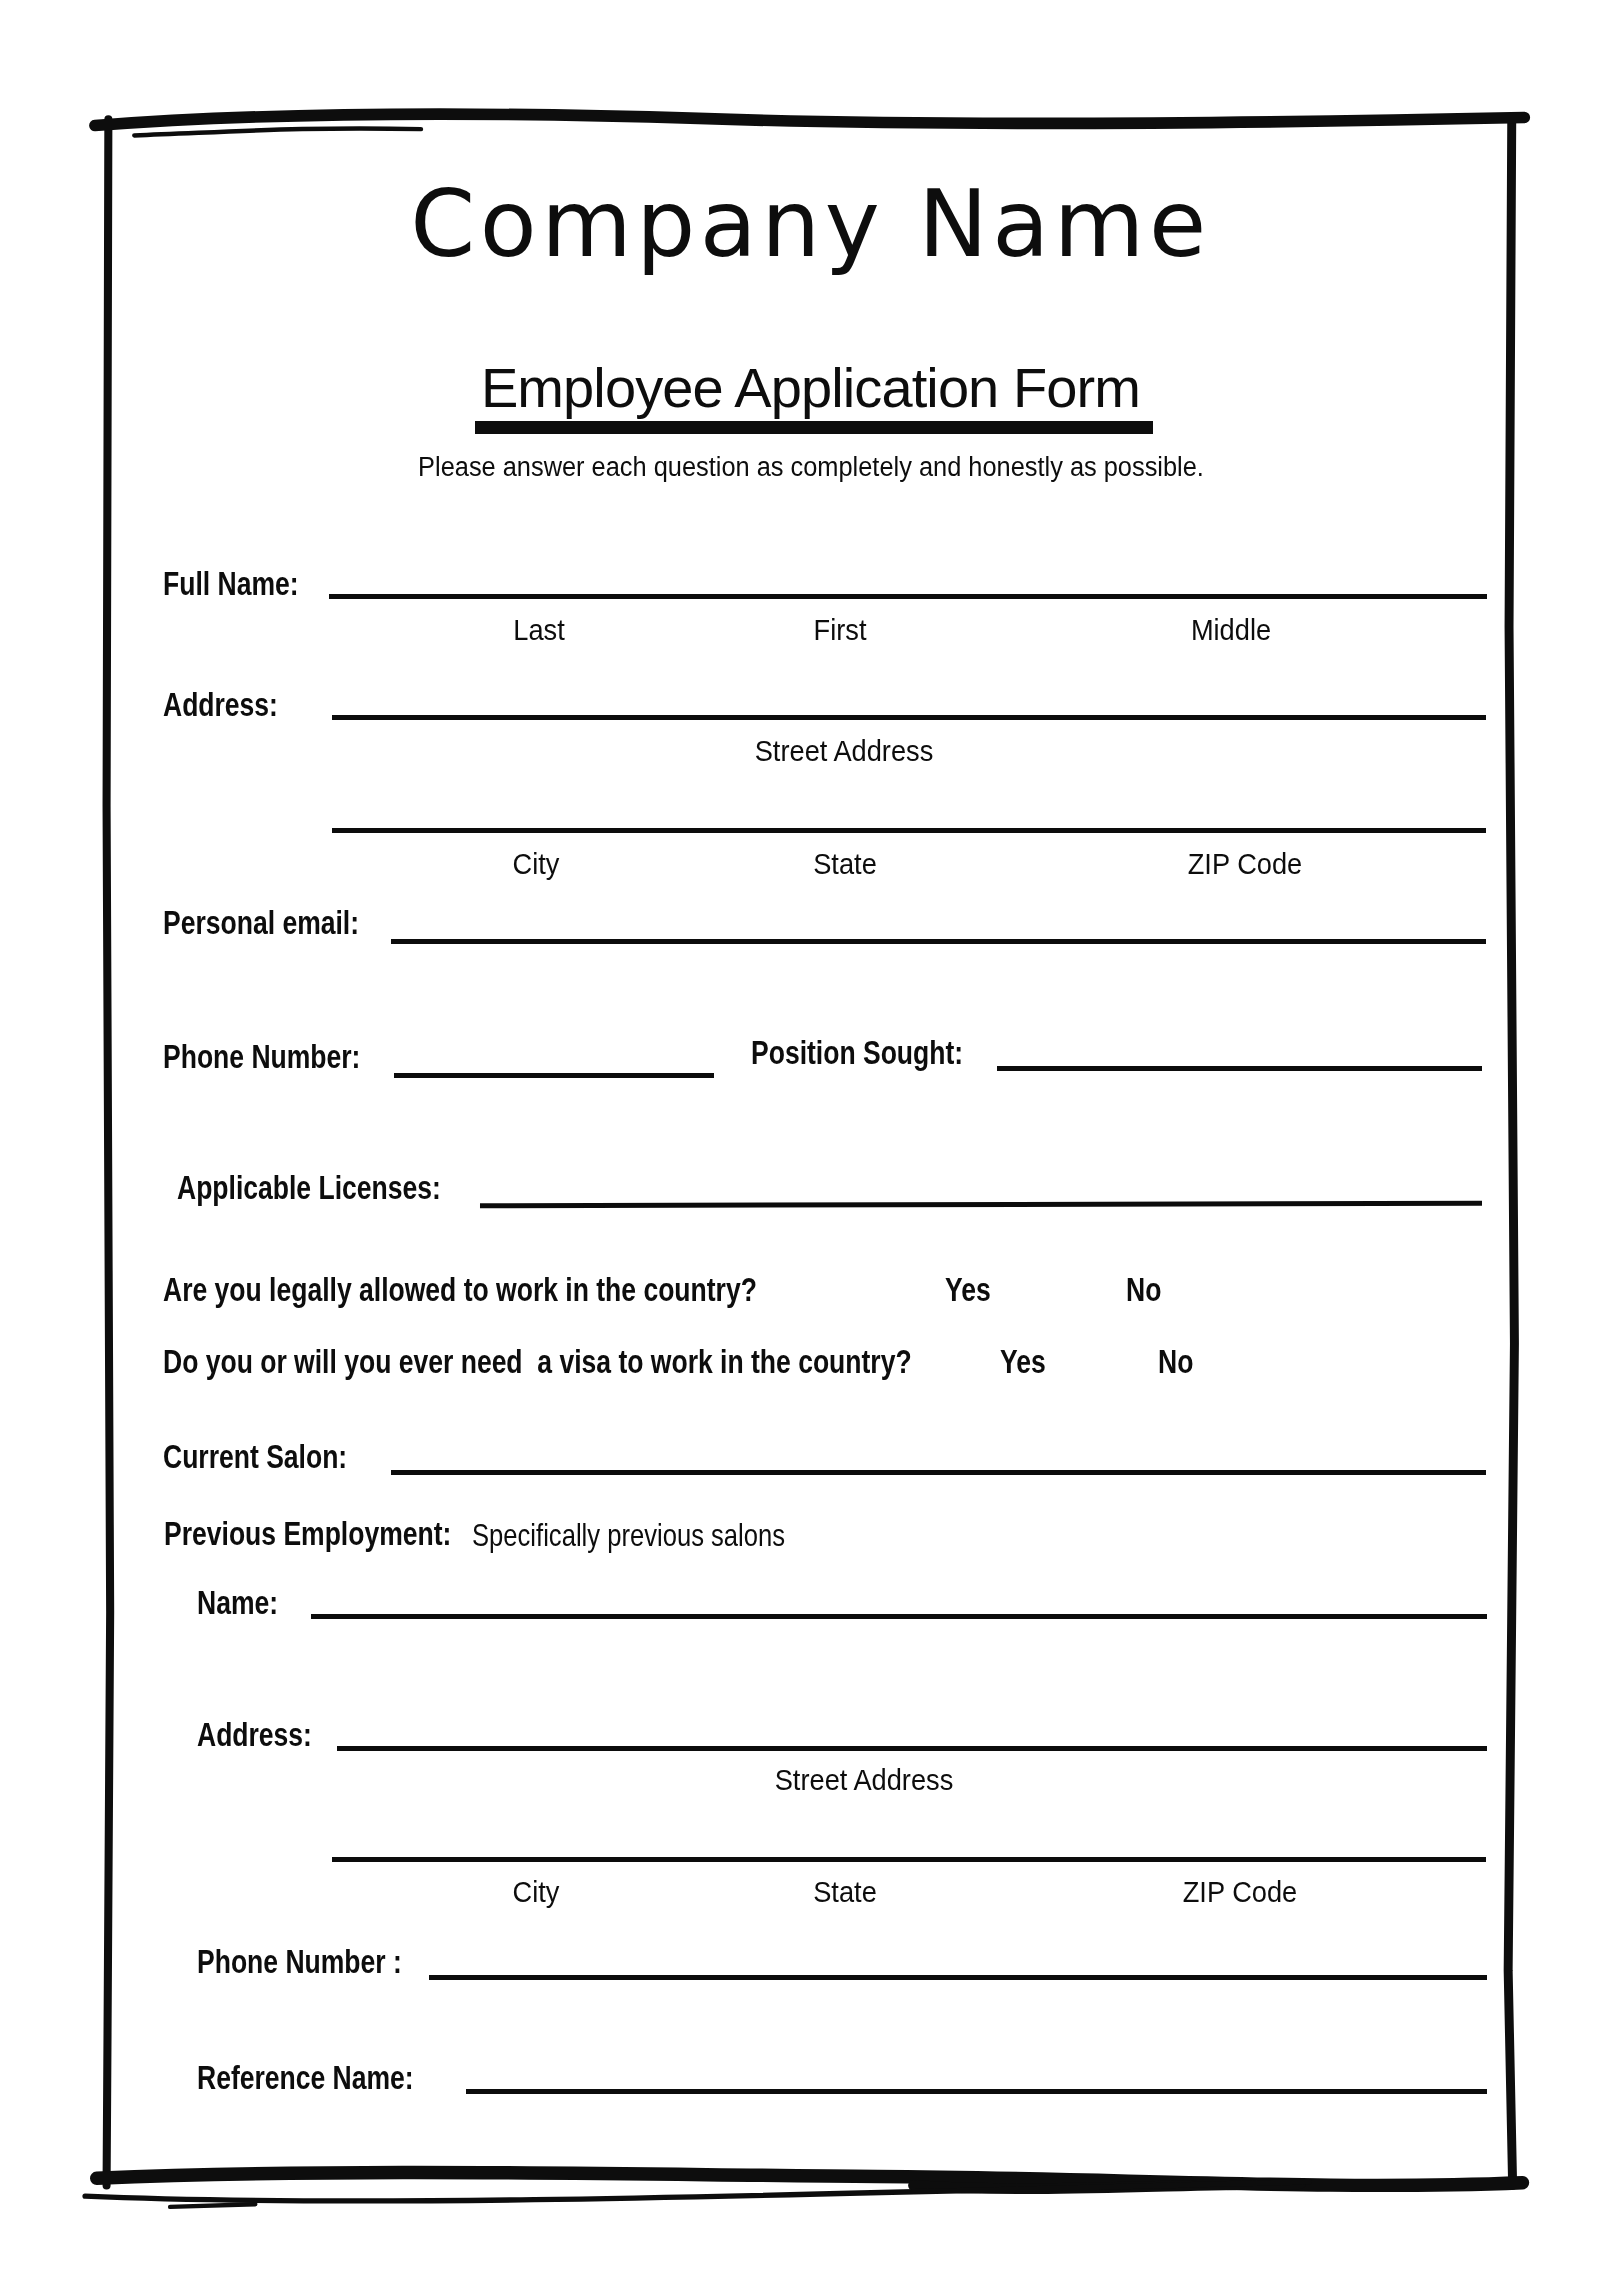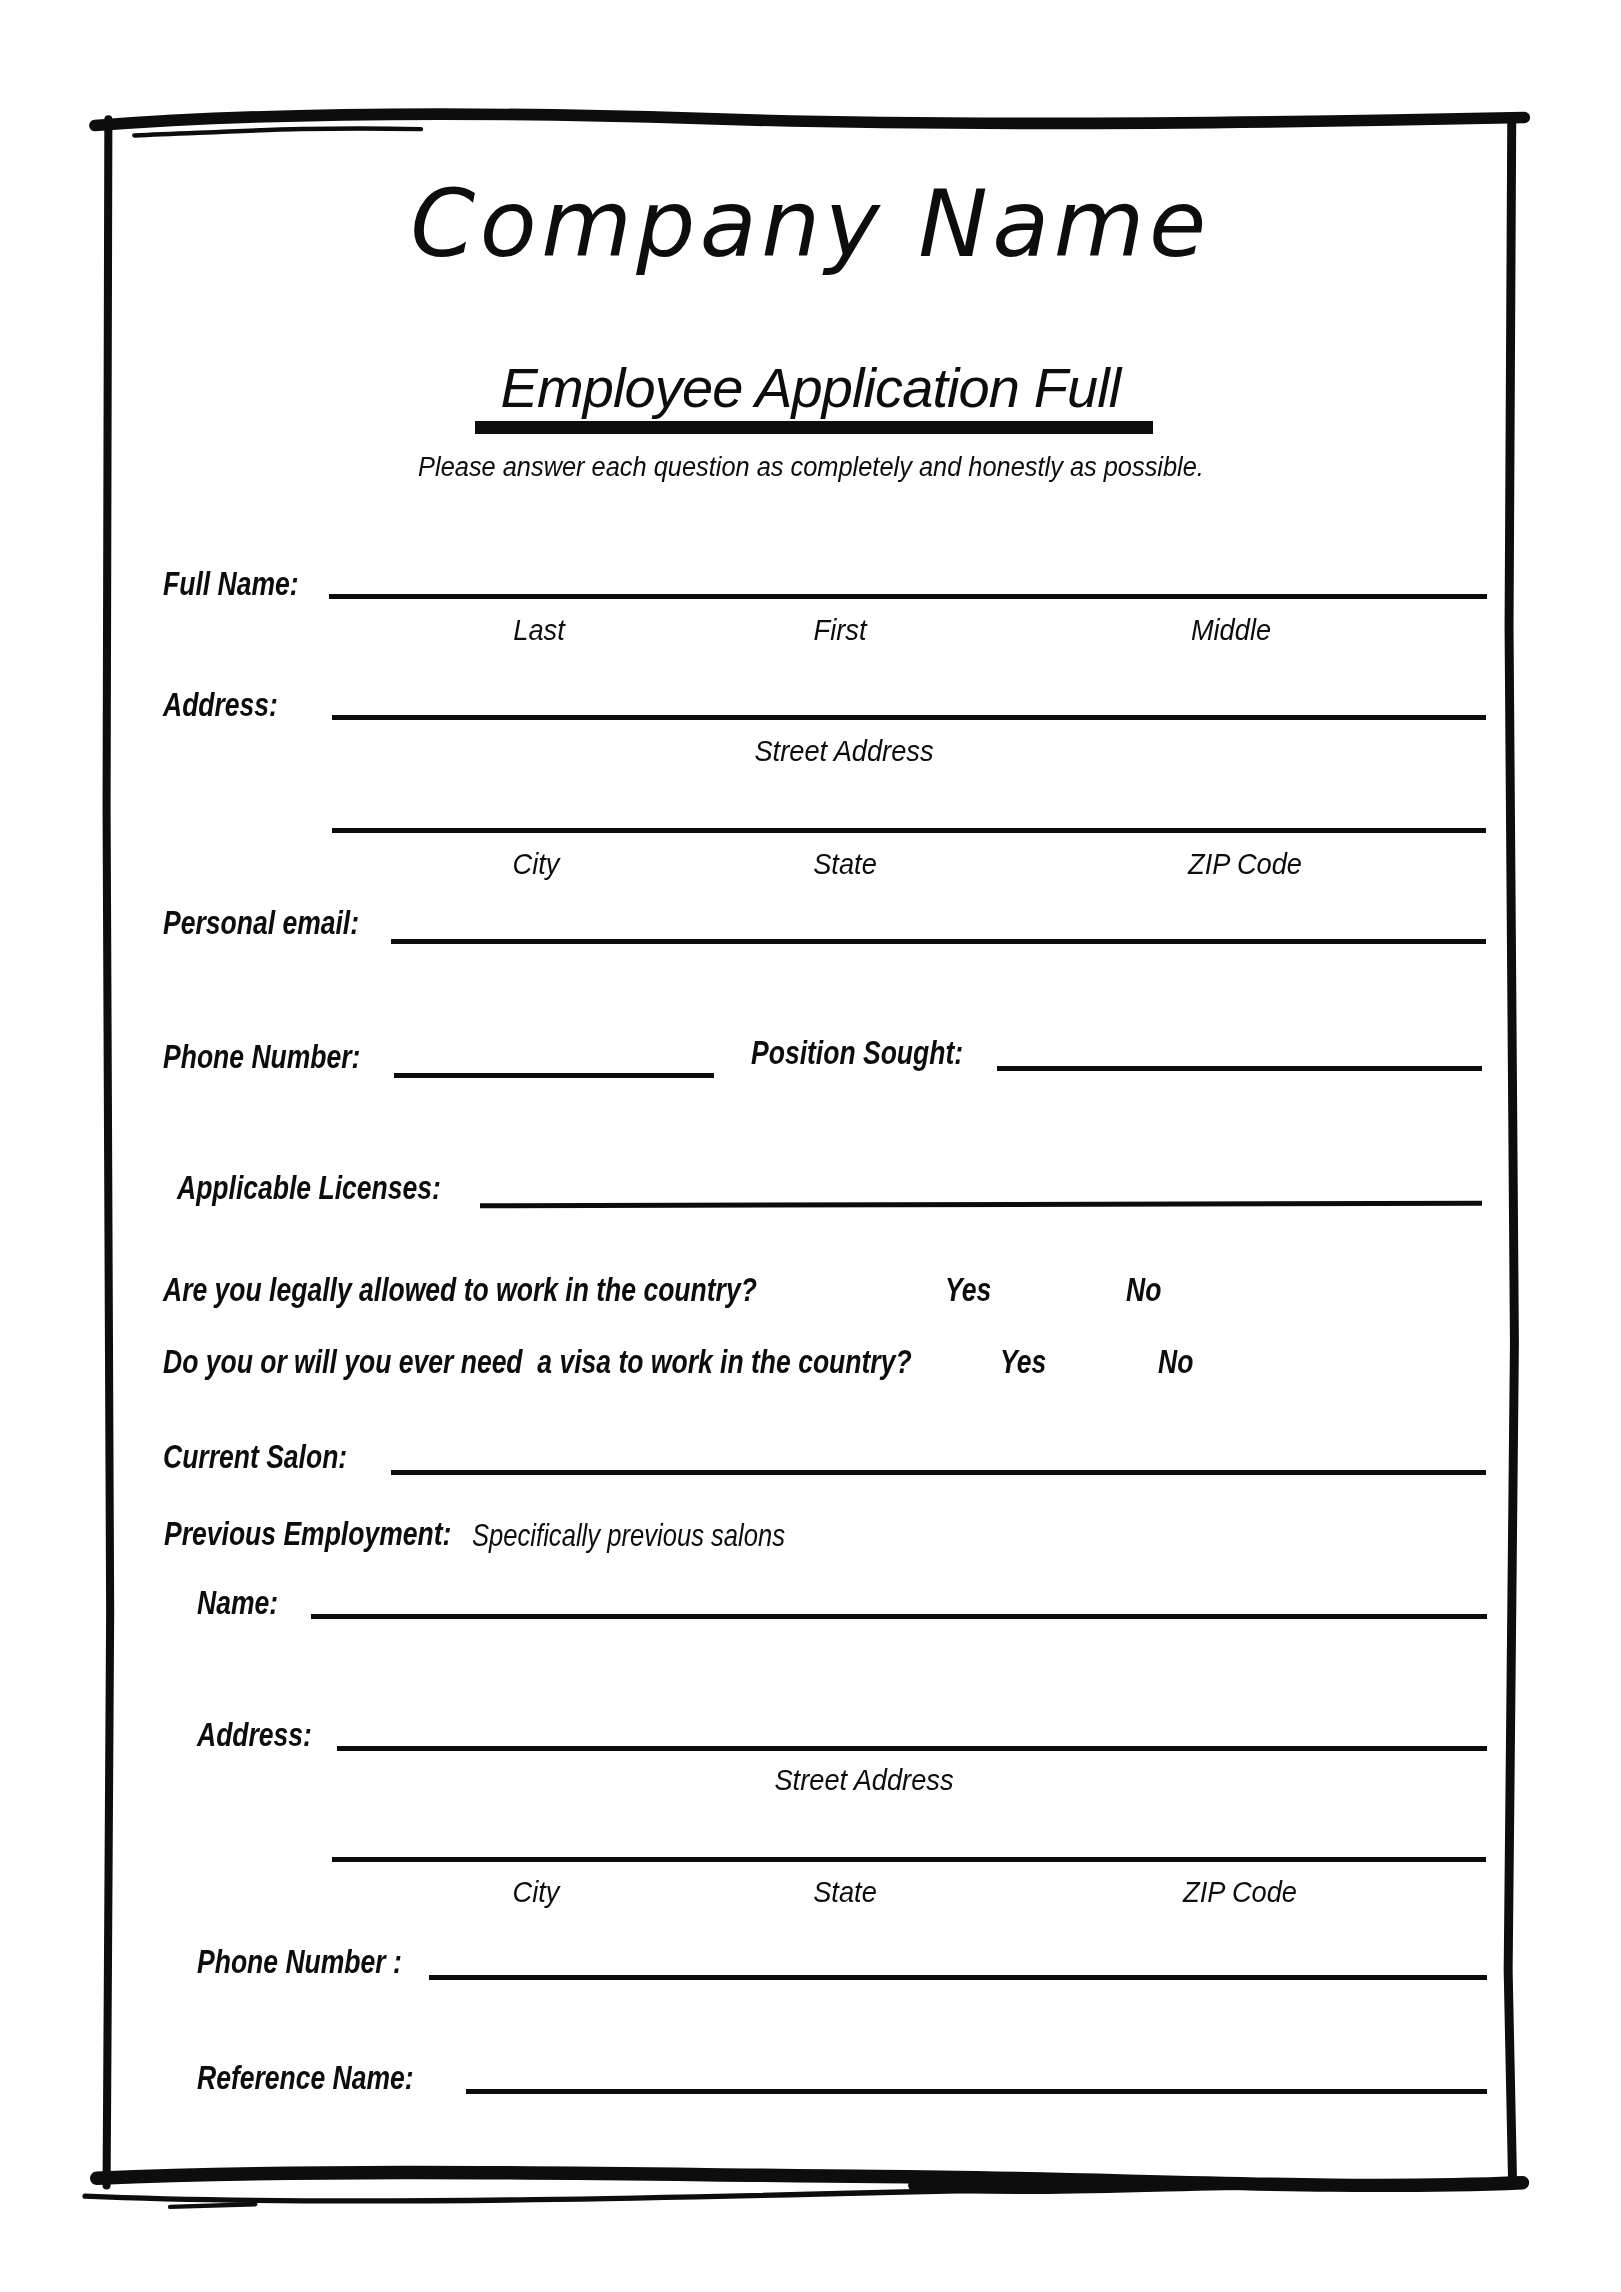--- a/index.html
+++ b/index.html
@@ -4,21 +4,21 @@
 <style>
   html,body { margin:0; padding:0; }
   body {
     width:1621px; height:2293px;
     background:#ffffff;
     position:relative;
     font-family:"Liberation Sans", sans-serif;
     color:#0d0d0d;
     overflow:hidden;
   }
-  .page { position:absolute; inset:0; width:1621px; height:2293px;font-style:italic; }
+  .page { position:absolute; inset:0; width:1621px; height:2293px; }
   .frame-svg { position:absolute; left:0; top:0; z-index:1; }
   .abs { position:absolute; z-index:2; }
 
   .company-title {
     left:0; right:0; top:170px;
     text-align:center;
     font-family:"DejaVu Sans", sans-serif;
     font-size:93px;
     letter-spacing:4.5px;
     font-weight:normal;
@@ -81,21 +81,21 @@
       <path d="M106,140 C300,125 520,124 780,132 C1040,141 1380,138 1702,131" stroke-width="13"></path>
       <path d="M150,151 C260,147 340,141 470,144" stroke-width="5"></path>
       <path d="M108,2432 C400,2420 700,2428 980,2430 C1250,2432 1480,2446 1700,2437" stroke-width="15"></path>
       <path d="M1020,2440 C1150,2449 1300,2439 1452,2438" stroke-width="12"></path>
       <path d="M95,2452 C420,2466 900,2450 1462,2436" stroke-width="6"></path>
       <path d="M190,2464 L285,2461" stroke-width="5"></path>
     </g>
   </svg>
 
   <div class="abs company-title">Company Name</div>
-  <div class="abs form-title">Employee Application Full</div>
+  <div class="abs form-title">Employee Application Form</div>
   <div class="abs title-bar"></div>
   <div class="abs subtitle">Please answer each question as completely and honestly as possible.</div>
 
   <div class="abs blabel" style="left:163px; top:564px;">Full Name:</div>
   <div class="abs fline" style="left:329px; top:594px; width:1158px;"></div>
   <div class="abs sub" style="left:539px; top:613px;">Last</div>
   <div class="abs sub" style="left:840px; top:613px;">First</div>
   <div class="abs sub" style="left:1231px; top:613px;">Middle</div>
 
   <div class="abs blabel" style="left:163px; top:685px;">Address:</div>

